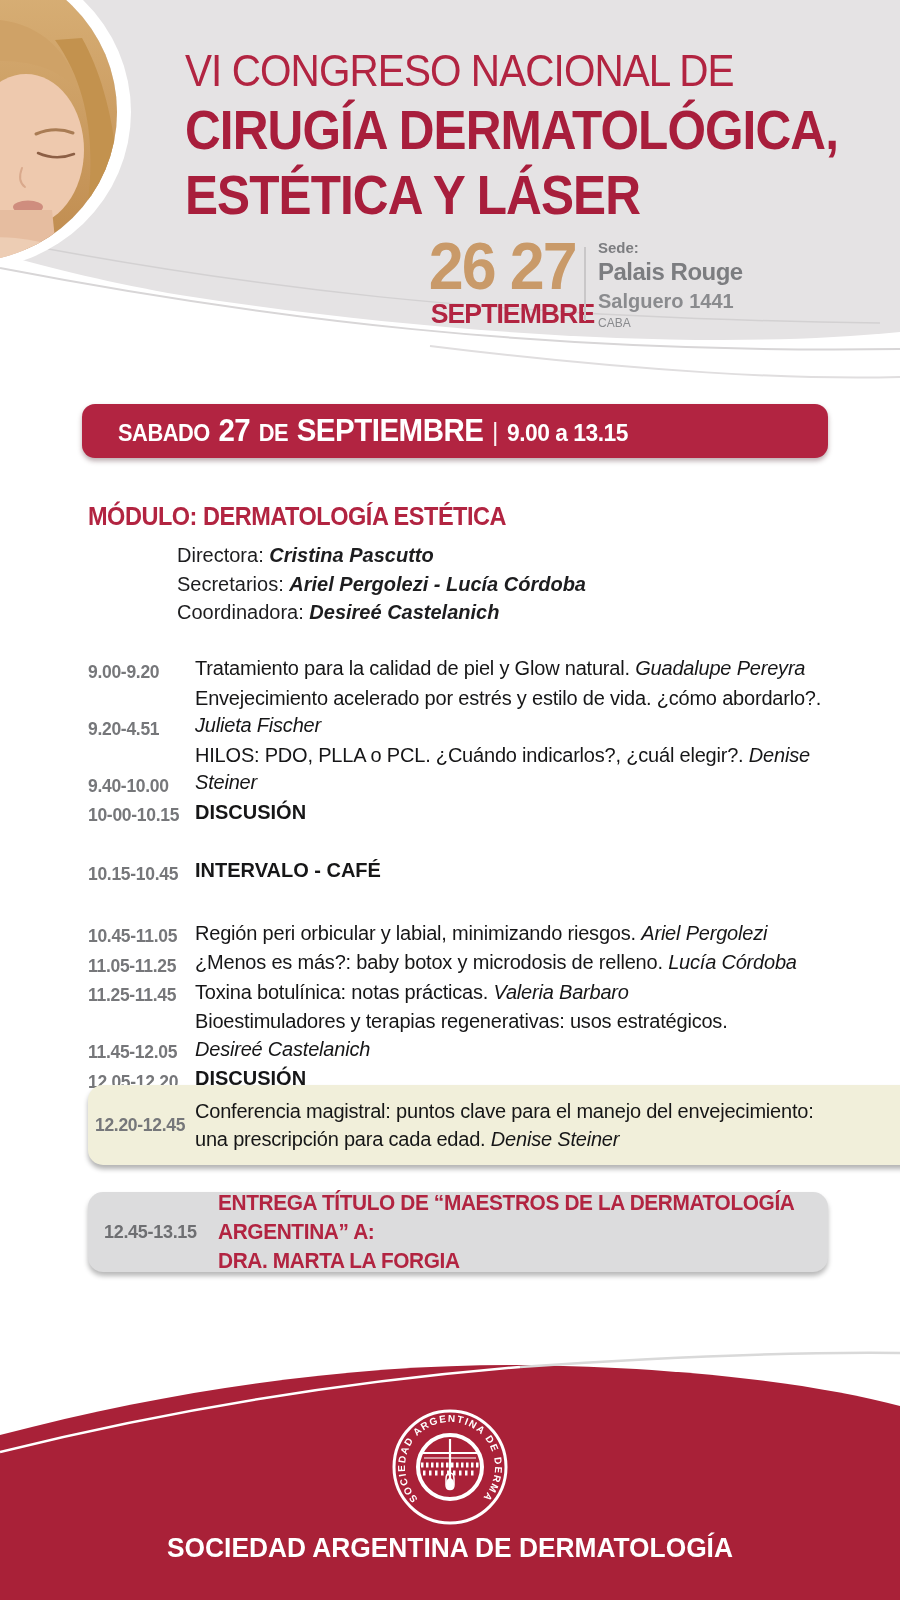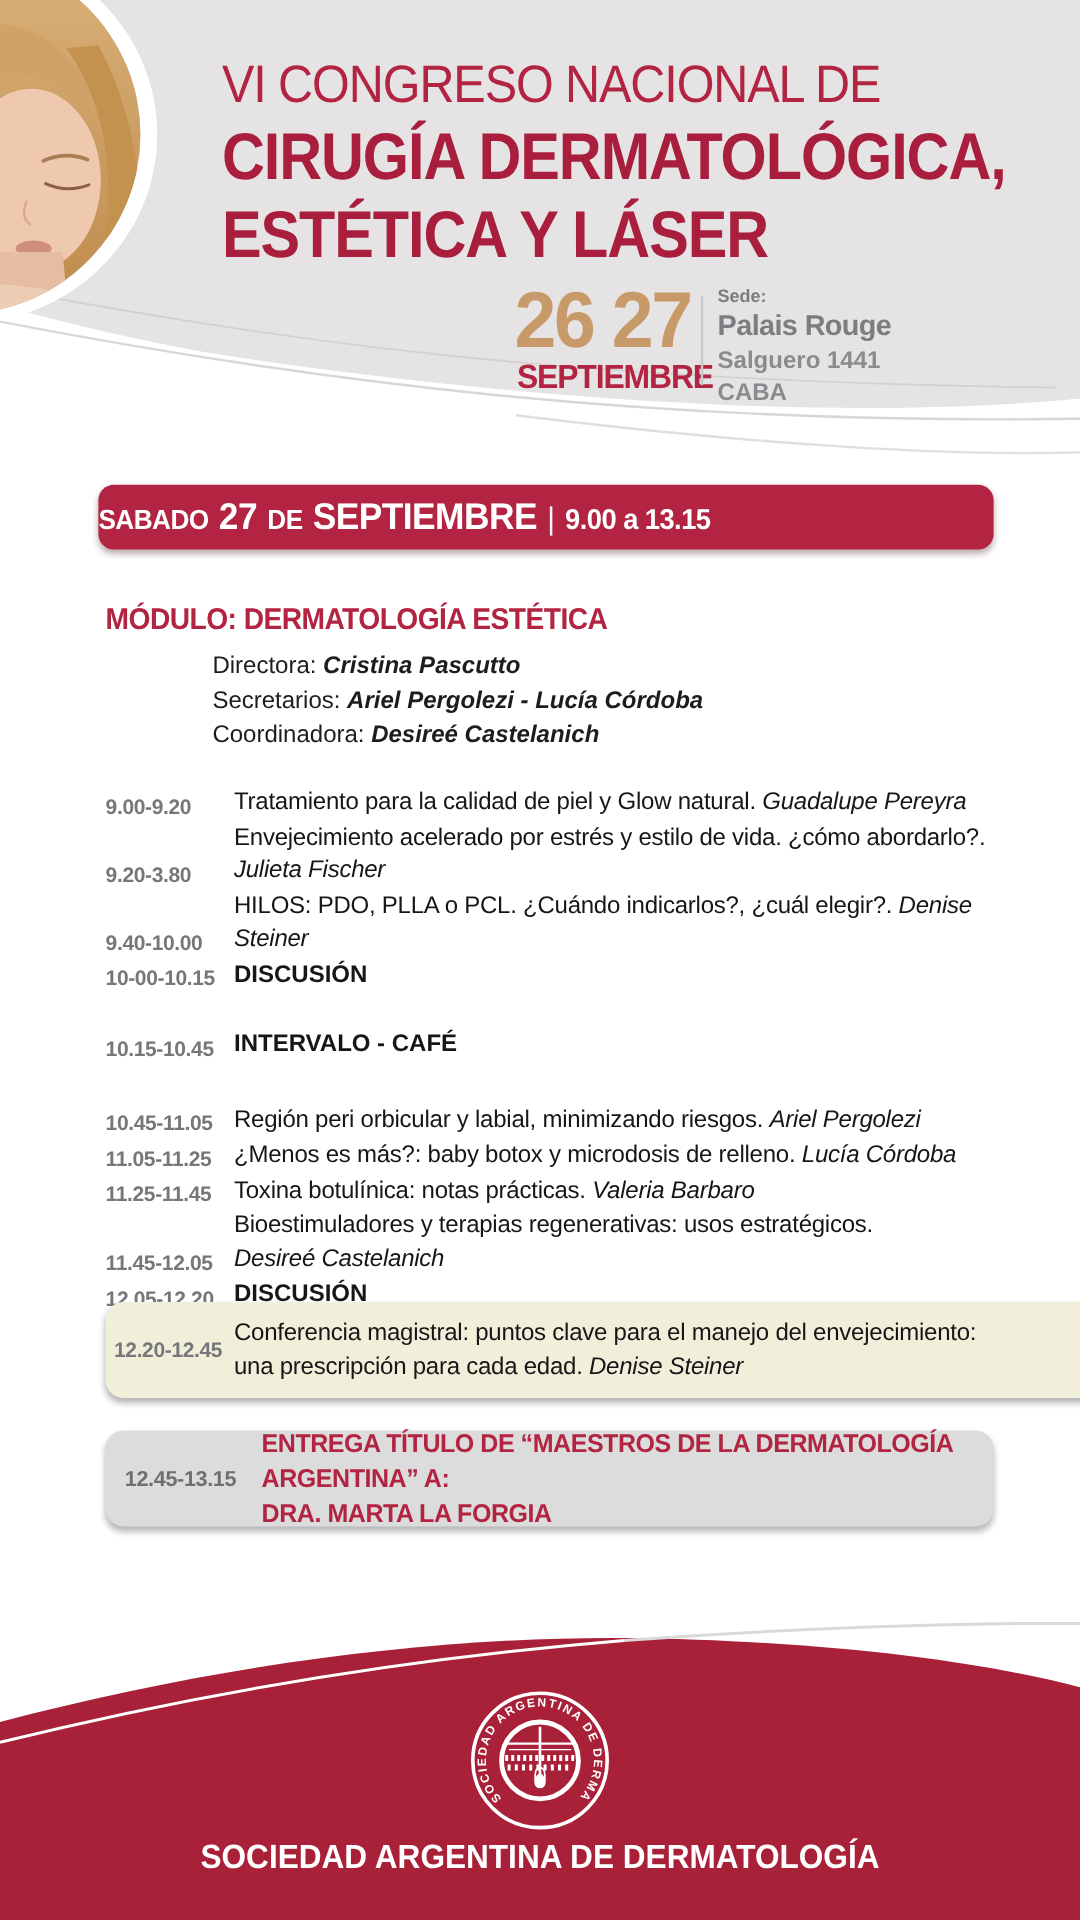--- a/index.html
+++ b/index.html
@@ -30,27 +30,27 @@
   .dateblock{left:427px;top:238px;width:150px;text-align:center;}
   .daynums{display:flex;align-items:flex-end;justify-content:center;}
   .daynum{font-size:66px;line-height:56px;font-weight:700;color:var(--gold);letter-spacing:-2px;transform:scaleX(.95);}
   .daysep{width:2px;height:48px;background:var(--gold);margin:0 6px 2px 6px;}
   .month{font-size:28px;font-weight:700;color:var(--crimson);letter-spacing:-1px;transform:scaleX(.95);margin-top:4px;white-space:nowrap;}
   .vdivider{left:584px;top:247px;width:2px;height:74px;background:#c9c7c8;}
   .venue{left:598px;top:240px;color:#7c7d80;line-height:1;}
   .venue .v-label{font-size:15px;font-weight:700;margin-bottom:5px;}
   .venue .v-name{font-size:24px;font-weight:700;margin-bottom:7px;letter-spacing:-0.5px;}
   .venue .v-addr{font-size:20px;font-weight:700;color:#8a8b8e;margin-bottom:6px;}
-  .venue .v-city{font-size:20px;font-weight:700;color:#8a8b8e;}
+  .venue .v-city{font-size:12px;font-weight:400;color:#8a8b8e;}
   
   .session-banner{
     left:82px;top:404px;width:746px;height:54px;
     background:var(--crimson);border-radius:13px;
     box-shadow:0 3px 5px rgba(60,20,30,.35);
-    display:flex;align-items:center;box-sizing:border-box;
+    display:flex;align-items:center;padding-left:36px;box-sizing:border-box;
     color:#fff;white-space:nowrap;
   }
   .session-banner .b{display:flex;align-items:baseline;gap:9px;transform:scaleX(.95);transform-origin:left center;}
   .bn-sm{font-size:23px;font-weight:700;letter-spacing:-0.5px;}
   .bn-lg{font-size:31px;font-weight:700;letter-spacing:-0.5px;}
   .bn-pipe{font-size:26px;font-weight:400;opacity:.95;}
   .bn-time{font-size:24px;font-weight:700;letter-spacing:-0.5px;}
   
   .module-heading{
     left:88px;top:502px;
@@ -179,21 +179,21 @@
     <div><span class="role">Secretarios: </span><span class="name">Ariel Pergolezi - Lucía Córdoba</span></div>
     <div><span class="role">Coordinadora: </span><span class="name">Desireé Castelanich</span></div>
   </div>
 
 <div class="abs schedule" id="schedule-list">
     <div class="srow">
       <div class="stime">9.00-9.20</div>
       <div class="scontent"><span>Tratamiento para la calidad de piel y Glow natural. </span><span class="speaker">Guadalupe Pereyra</span></div>
     </div>
     <div class="srow">
-      <div class="stime">9.20-3.80</div>
+      <div class="stime">9.20-4.51</div>
       <div class="scontent"><span>Envejecimiento acelerado por estrés y estilo de vida. ¿cómo abordarlo?.</span><br><span class="speaker">Julieta Fischer</span></div>
     </div>
     <div class="srow">
       <div class="stime">9.40-10.00</div>
       <div class="scontent"><span>HILOS: PDO, PLLA o PCL. ¿Cuándo indicarlos?, ¿cuál elegir?. </span><span class="speaker">Denise Steiner</span></div>
     </div>
     <div class="srow bold">
       <div class="stime">10-00-10.15</div>
       <div class="scontent"><span>DISCUSIÓN</span></div>
     </div>

